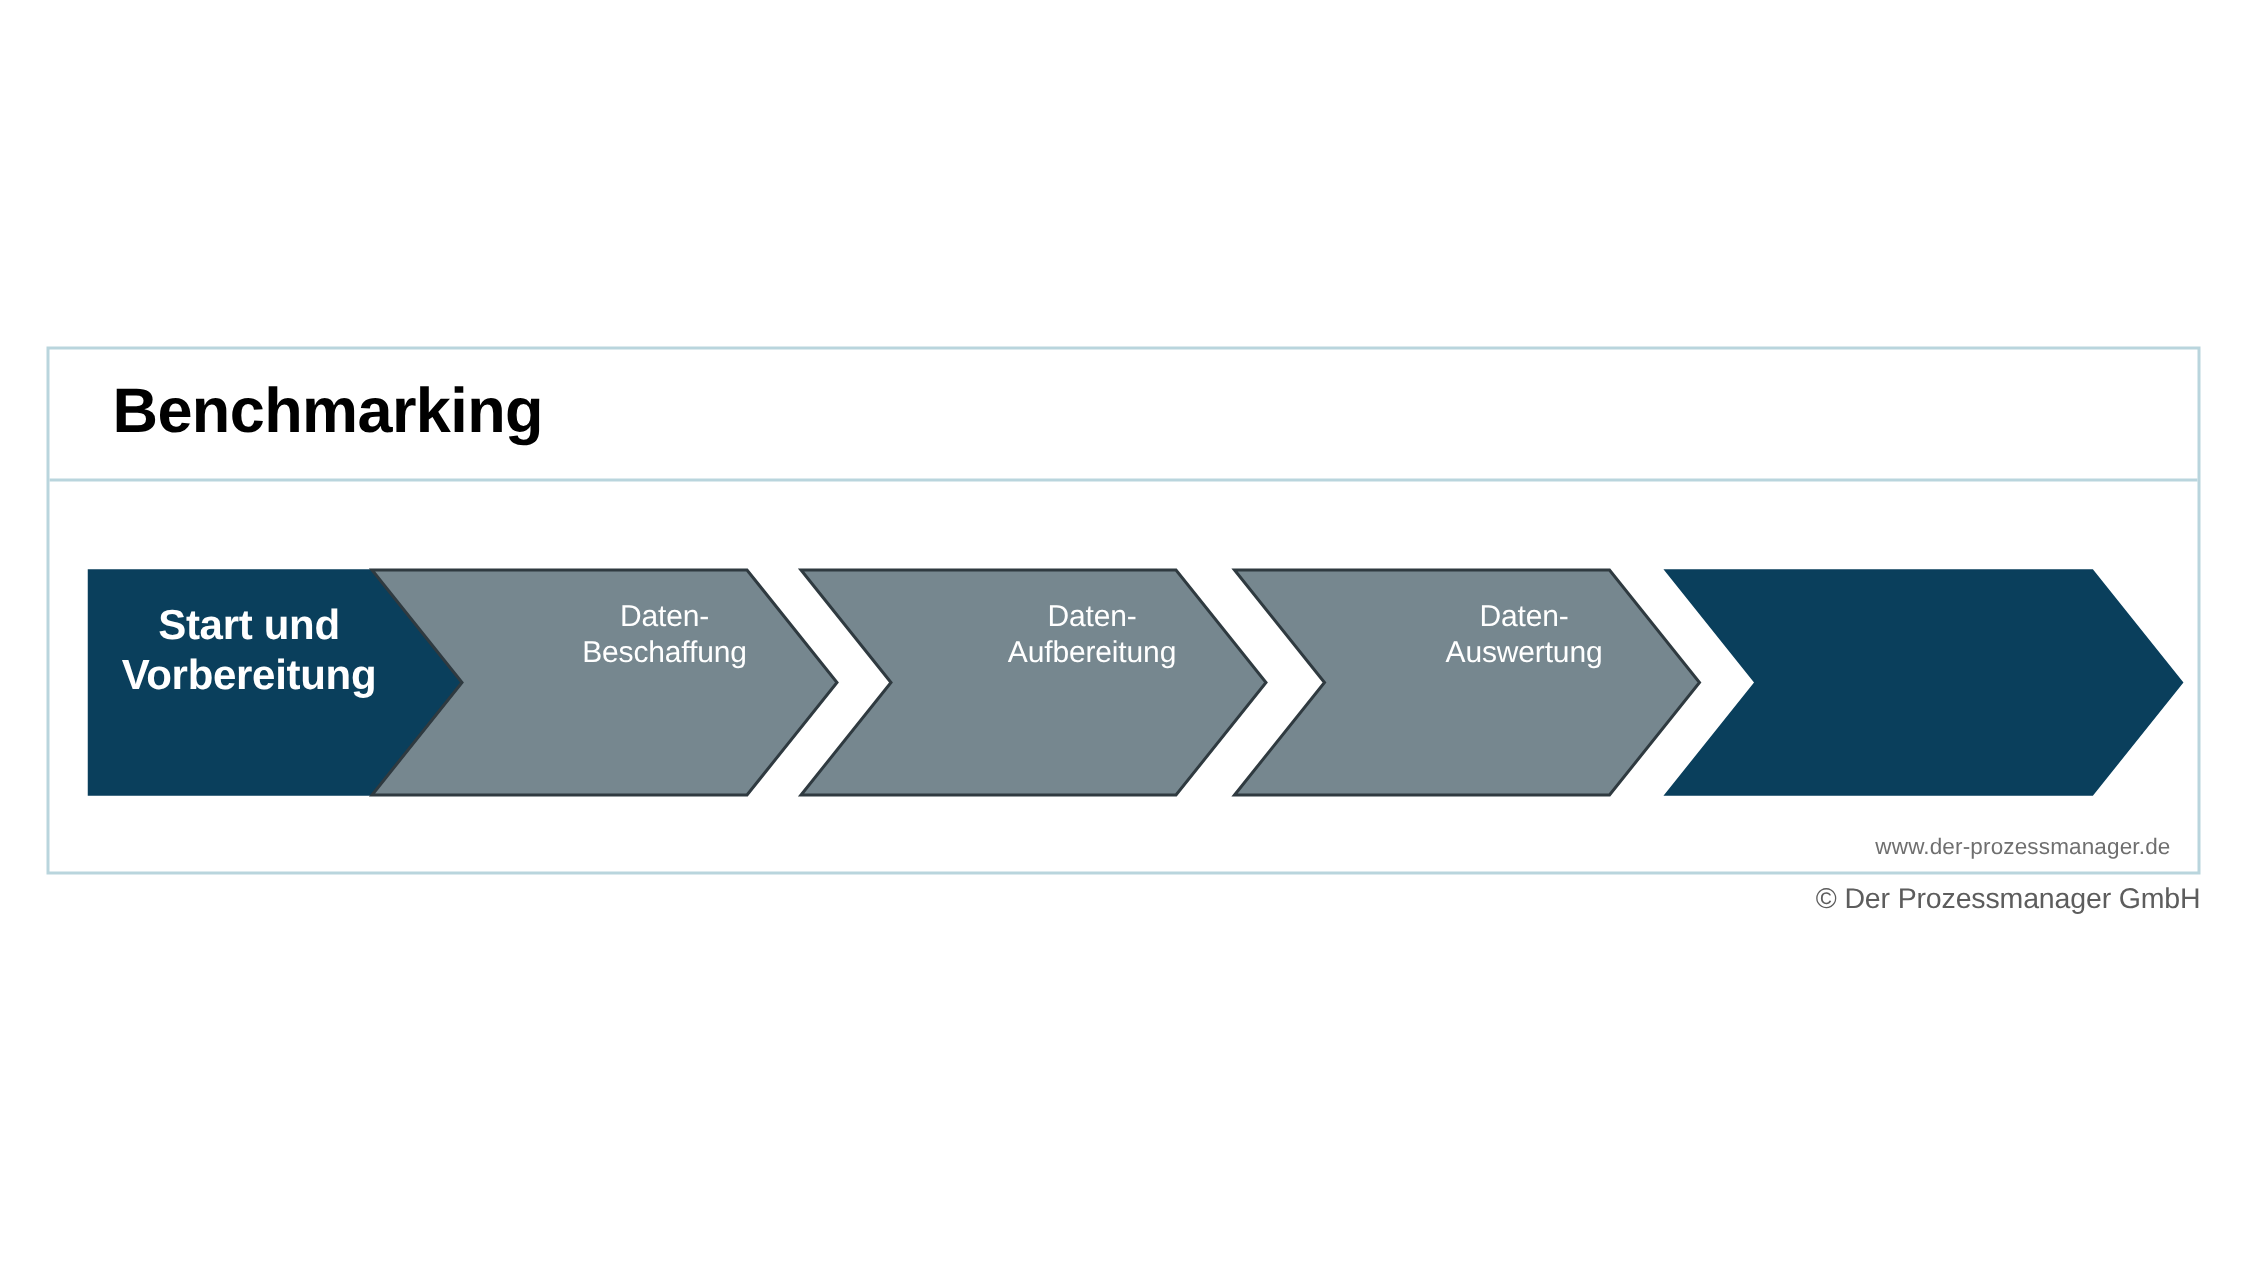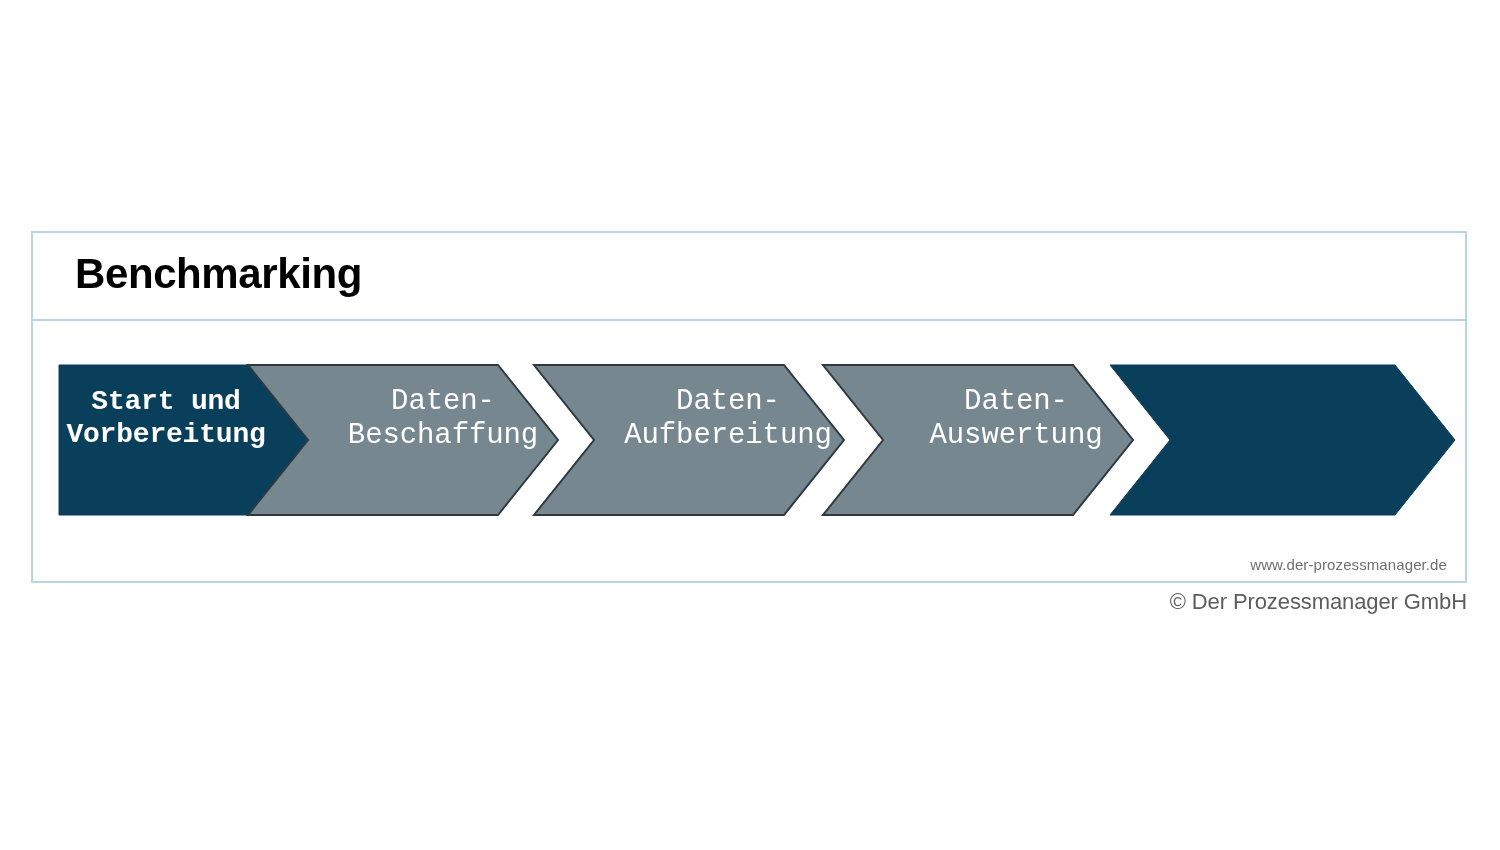--- a/index.html
+++ b/index.html
@@ -54,24 +54,23 @@
     color: #000000;
     letter-spacing: -0.4px;
     white-space: nowrap;
     line-height: 1.2;
   }
 
   
   .chevron-row {
     position: absolute;
     left: 0;
-    top: 90px;
+    top: 105px;
     width: 100%;
     height: 200px;
-    font-family: Liberation Mono, monospace;
   }
 
   .chevron-svg {
     position: absolute;
     left: 0;
     top: 0;
     width: 1432px;
     height: 200px;
     display: block;
   }
@@ -84,42 +83,42 @@
     white-space: pre-line;
     pointer-events: none;
   }
   .step-label.strong {
     font-weight: bold;
     font-size: 28px;
     letter-spacing: -0.2px;
   }
   .step-label.plain {
     font-weight: normal;
-    font-size: 29px;
+    font-size: 20px;
     letter-spacing: -0.1px;
   }
 
   
   .site-url {
     position: absolute;
     right: 18px;
     bottom: 8px;
     font-size: 15px;
     color: #6f6f6f;
     letter-spacing: 0.1px;
     white-space: nowrap;
   }
 
   .copyright {
     position: absolute;
     left: 31px;
     top: 589px;
     width: 1436px;
     text-align: right;
-    font-size: 22px;
+    font-size: 19px;
     color: #5d5d5d;
     letter-spacing: -0.1px;
     white-space: nowrap;
   }
 </style>
 </head>
 <body>
 
 <div class="canvas">
 

